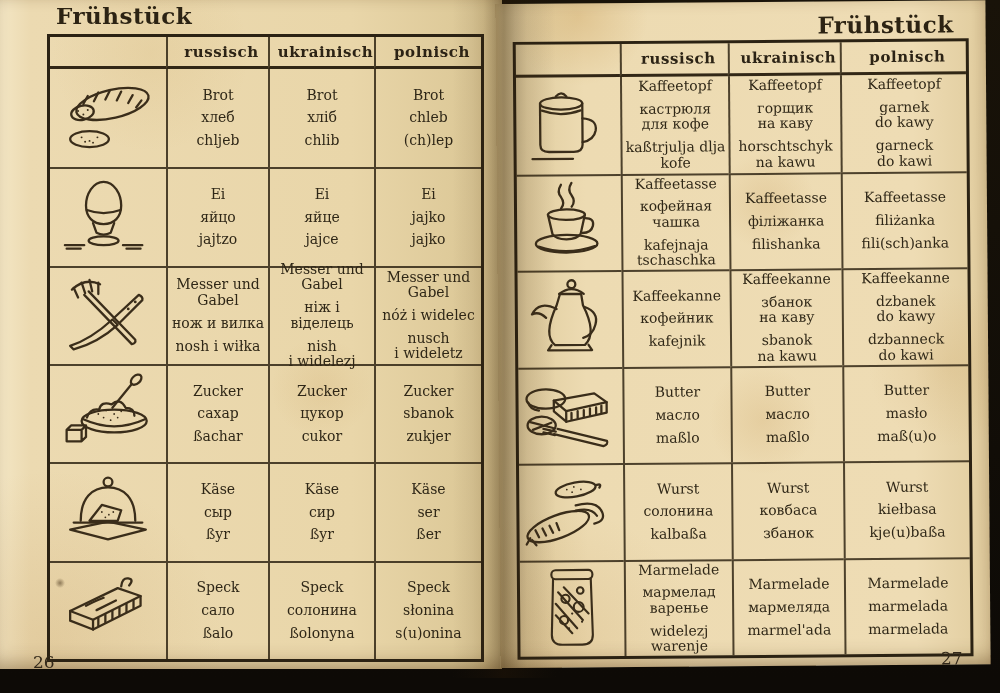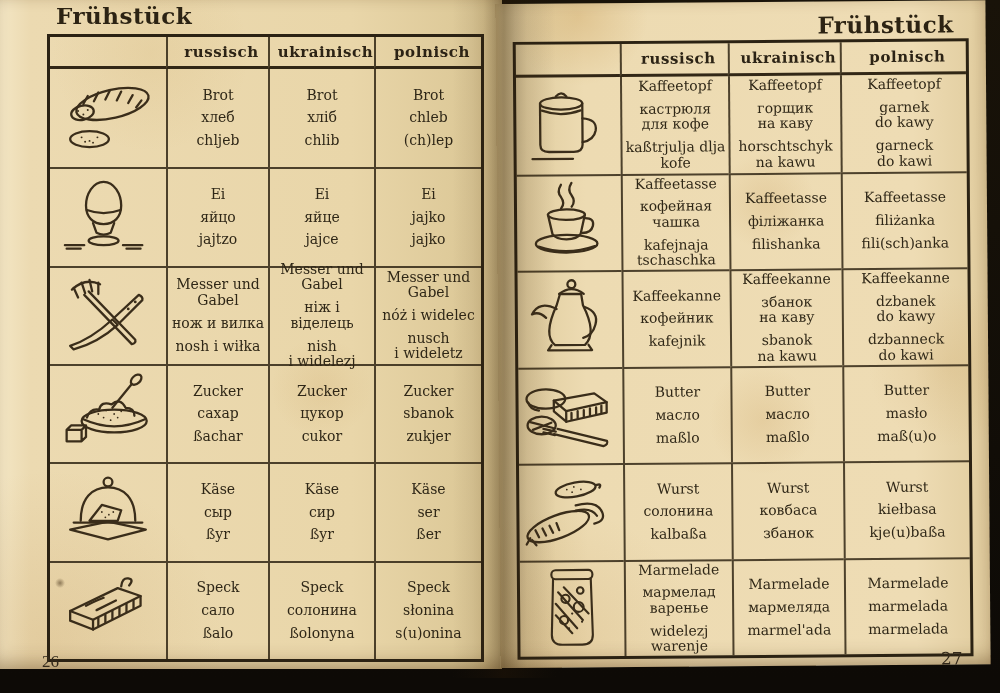--- a/index.html
+++ b/index.html
@@ -49,21 +49,21 @@
   .cell.r0 { border-top:none; }
   .hdr { border-top:none; border-bottom:3px solid rgba(40,30,14,0.95);
          align-items:center; justify-content:center;
          font-weight:bold; font-size:15px; color:#2c2315; letter-spacing:0.6px;padding-left:7px; }
   .icon-cell { align-items:center; justify-content:center; }
   .text-cell { flex-direction:column; align-items:center; justify-content:center;
                gap:7px; padding:2px 3px; text-align:center; }
   .line { white-space:pre-line; font-size:14px; line-height:1.12; color:#2f2717; }
 
   .pagenum { position:absolute; font-size:17px; color:#33291a; z-index:3; }
-  #left-num  { left:42px;  top:652px;font-family:Liberation Serif, serif; }
+  #left-num  { left:33px;  top:652px; }
   #right-num { right:28px; top:648px; }
 
   svg.art { display:block; }
 </style>
 </head>
 <body>
 
 <div class="book">
 
   <div class="page page-left">

